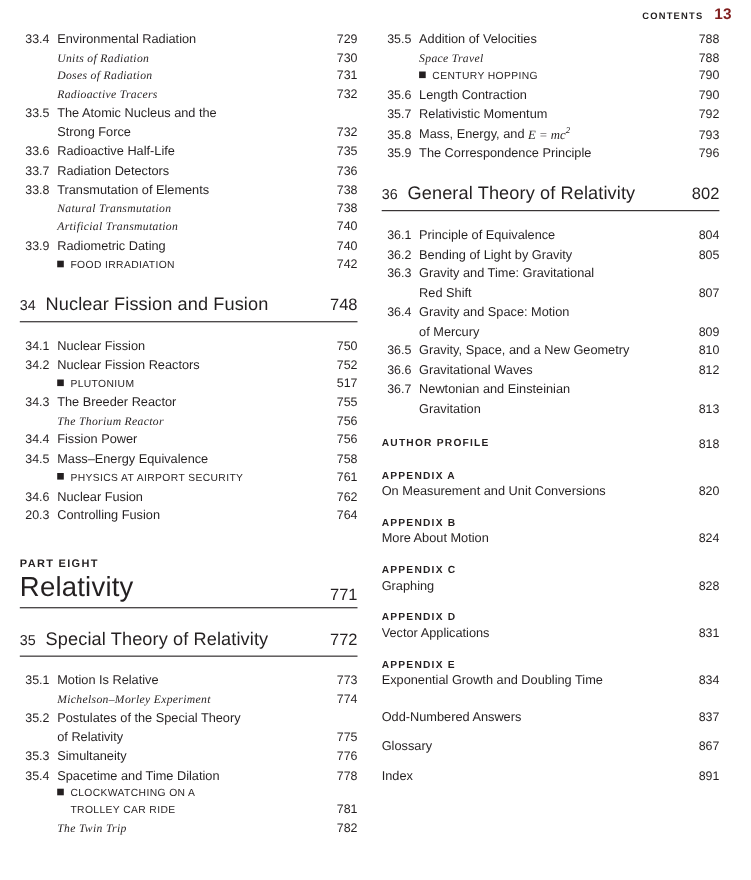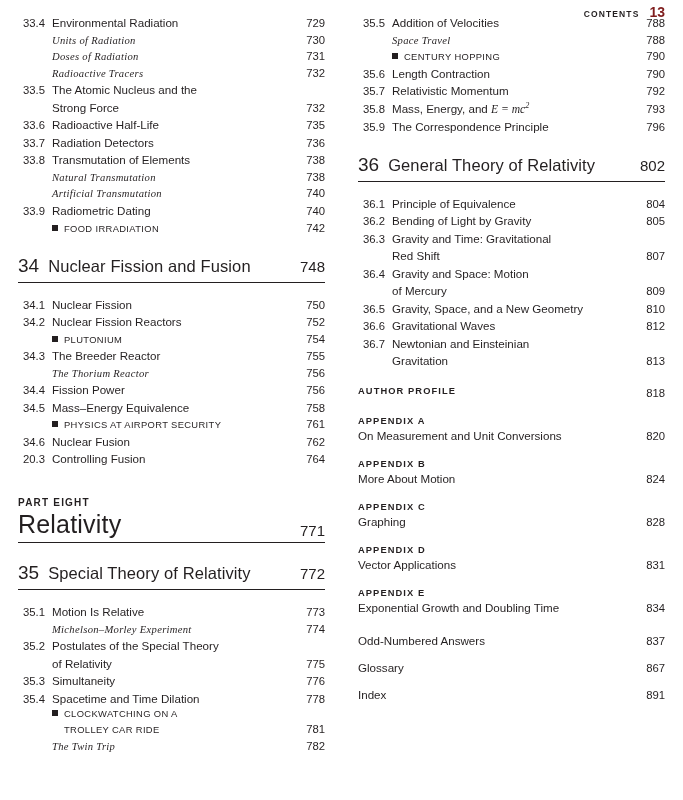--- a/index.html
+++ b/index.html
@@ -37,22 +37,21 @@
     color: #231f20;
   }
   .header .page-number {
     font-size: 14px;
     font-weight: bold;
     color: #7f1d1d;
   }
   .columns {
     display: flex;
     gap: 22px;
-    margin-top: 7px;
-    justify-content: space-between;
+    margin-top: 20px;
   }
   .col {
     width: 307px;
     flex: 0 0 307px;
   }
   
   .row {
     display: flex;
     align-items: baseline;
     font-size: 11.6px;
@@ -104,21 +103,21 @@
     margin-top: 19px;
     margin-bottom: 6px;
   }
   .chapter-line {
     display: flex;
     align-items: baseline;
     border-bottom: 1.6px solid #231f20;
     padding-bottom: 5px;
   }
   .chapter-num {
-    font-size: 19px;
+    font-size: 13px;
     font-family: "Liberation Sans", sans-serif;
     flex: 0 0 auto;
     padding-right: 9px;
     color: #231f20;
   }
   .chapter-title {
     font-size: 16.5px;
     flex: 1 1 auto;
     color: #231f20;
     letter-spacing: 0.1px;
@@ -286,21 +285,21 @@
             <span class="pg">750</span>
           </div>
           <div class="row">
             <span class="num">34.2</span>
             <span class="title">Nuclear Fission Reactors</span>
             <span class="pg">752</span>
           </div>
           <div class="row box indent">
             <span class="num"></span>
             <span class="title"><span class="sqr"></span><span>PLUTONIUM</span></span>
-            <span class="pg">754</span>
+            <span class="pg">517</span>
           </div>
           <div class="row">
             <span class="num">34.3</span>
             <span class="title">The Breeder Reactor</span>
             <span class="pg">755</span>
           </div>
           <div class="row sub indent">
             <span class="num"></span>
             <span class="title">The Thorium Reactor</span>
             <span class="pg">756</span>

